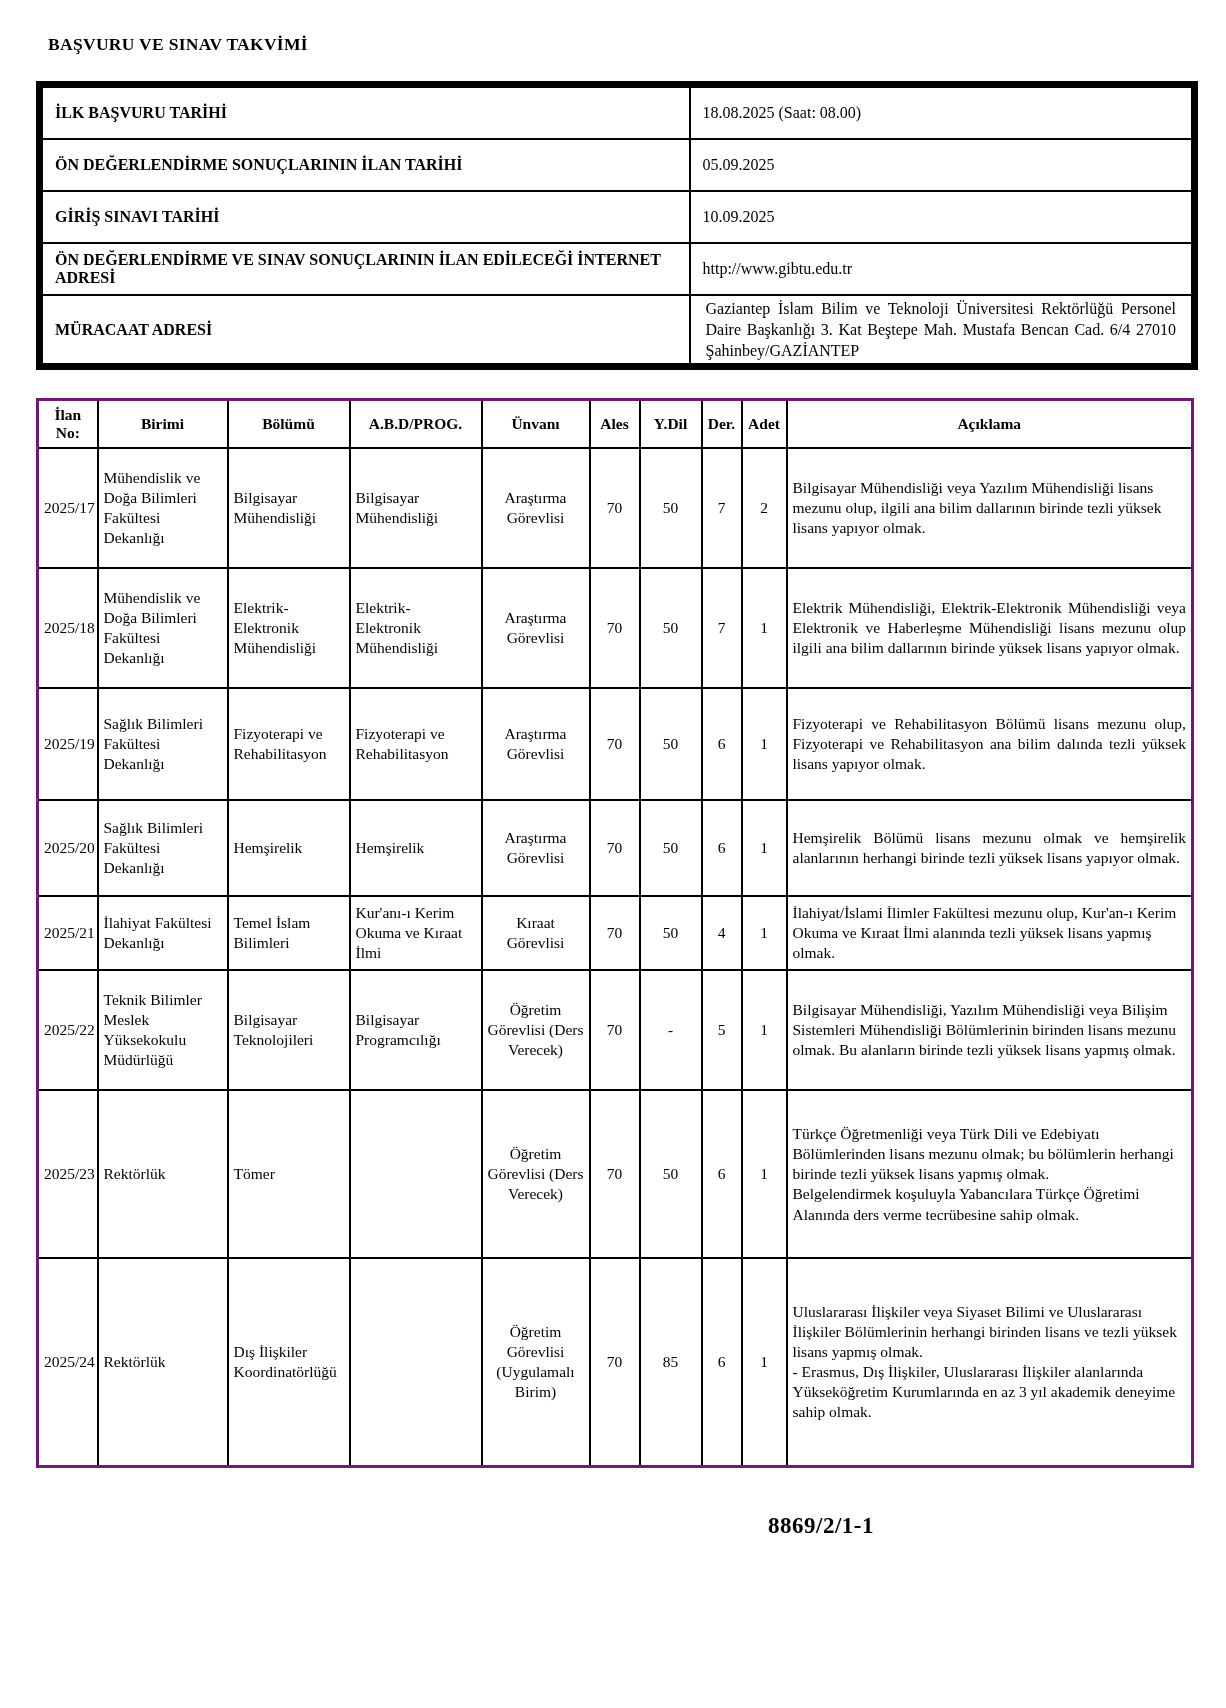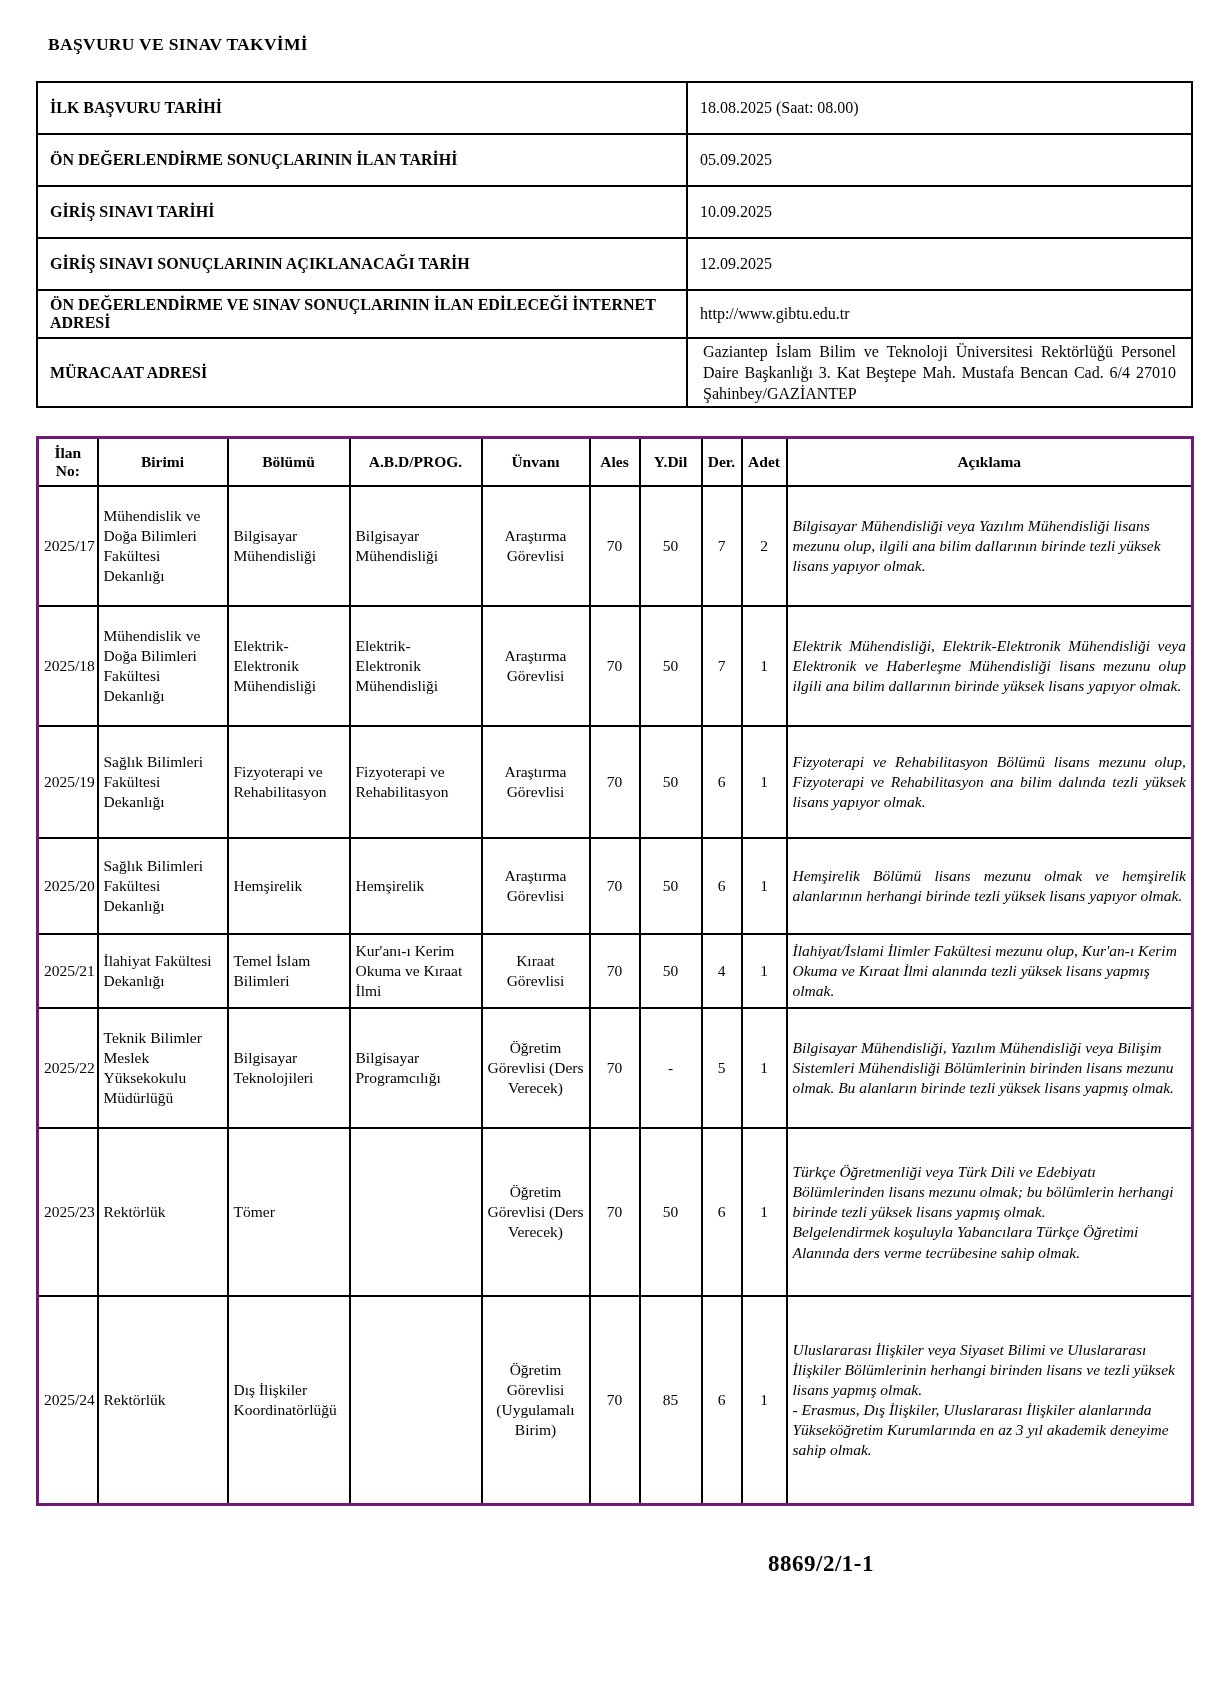--- a/index.html
+++ b/index.html
@@ -20,21 +20,21 @@
     font-size: 17.5px;
     font-weight: bold;
     margin: 10px 0 26px 12px;
     letter-spacing: 0.3px;
   }
   
   table.schedule {
     border-collapse: collapse;
     width: 1155px;
     table-layout: fixed;
-    border: 2px solid #000000;
+    border: 7px solid #000000;
   }
   table.schedule td {
     border: 2px solid #000;
     font-size: 16px;
     padding: 4px 12px;
     vertical-align: middle;
     overflow: hidden;
   }
   table.schedule td.sched-label { font-weight: bold; }
   table.schedule col.c-label { width: 650px; }
@@ -76,21 +76,21 @@
   col.p-bolum { width: 122px; }
   col.p-abd   { width: 132px; }
   col.p-unvan { width: 108px; }
   col.p-ales  { width: 50px; }
   col.p-ydil  { width: 62px; }
   col.p-der   { width: 40px; }
   col.p-adet  { width: 45px; }
   col.p-desc  { width: 406px; }
   td.c-ilan   { text-align: left; padding-left: 3px; padding-right: 0; }
   td.c-center { text-align: center; }
-  td.c-desc   { text-align: left; white-space: pre-line; padding: 4px 7px; font-style: italic; }
+  td.c-desc   { text-align: left; white-space: pre-line; padding: 4px 7px; }
   tr.just td.c-desc { text-align: justify; }
   table.positions tbody tr:nth-child(1) { height: 120px; }
   table.positions tbody tr:nth-child(2) { height: 120px; }
   table.positions tbody tr:nth-child(3) { height: 112px; }
   table.positions tbody tr:nth-child(4) { height: 96px; }
   table.positions tbody tr:nth-child(5) { height: 74px; }
   table.positions tbody tr:nth-child(6) { height: 120px; }
   table.positions tbody tr:nth-child(7) { height: 168px; }
   table.positions tbody tr:nth-child(8) { height: 208px; }
   
@@ -122,24 +122,20 @@
       </tr>
       <tr>
         <td class="sched-label">ÖN DEĞERLENDİRME SONUÇLARININ İLAN TARİHİ</td>
         <td class="sched-value">05.09.2025</td>
       </tr>
       <tr>
         <td class="sched-label">GİRİŞ SINAVI TARİHİ</td>
         <td class="sched-value">10.09.2025</td>
       </tr>
       <tr>
-        <td class="sched-label">GİRİŞ SINAVI SONUÇLARININ AÇIKLANACAĞI TARİH</td>
-        <td class="sched-value">12.09.2025</td>
-      </tr>
-      <tr>
         <td class="sched-label">ÖN DEĞERLENDİRME VE SINAV SONUÇLARININ İLAN EDİLECEĞİ İNTERNET ADRESİ</td>
         <td class="sched-value">http://www.gibtu.edu.tr</td>
       </tr>
       <tr>
         <td class="sched-label">MÜRACAAT ADRESİ</td>
         <td class="sched-value address">Gaziantep İslam Bilim ve Teknoloji Üniversitesi Rektörlüğü Personel Daire Başkanlığı 3. Kat Beştepe Mah. Mustafa Bencan Cad. 6/4 27010 Şahinbey/GAZİANTEP</td>
       </tr>
     </tbody>
   </table>
 

